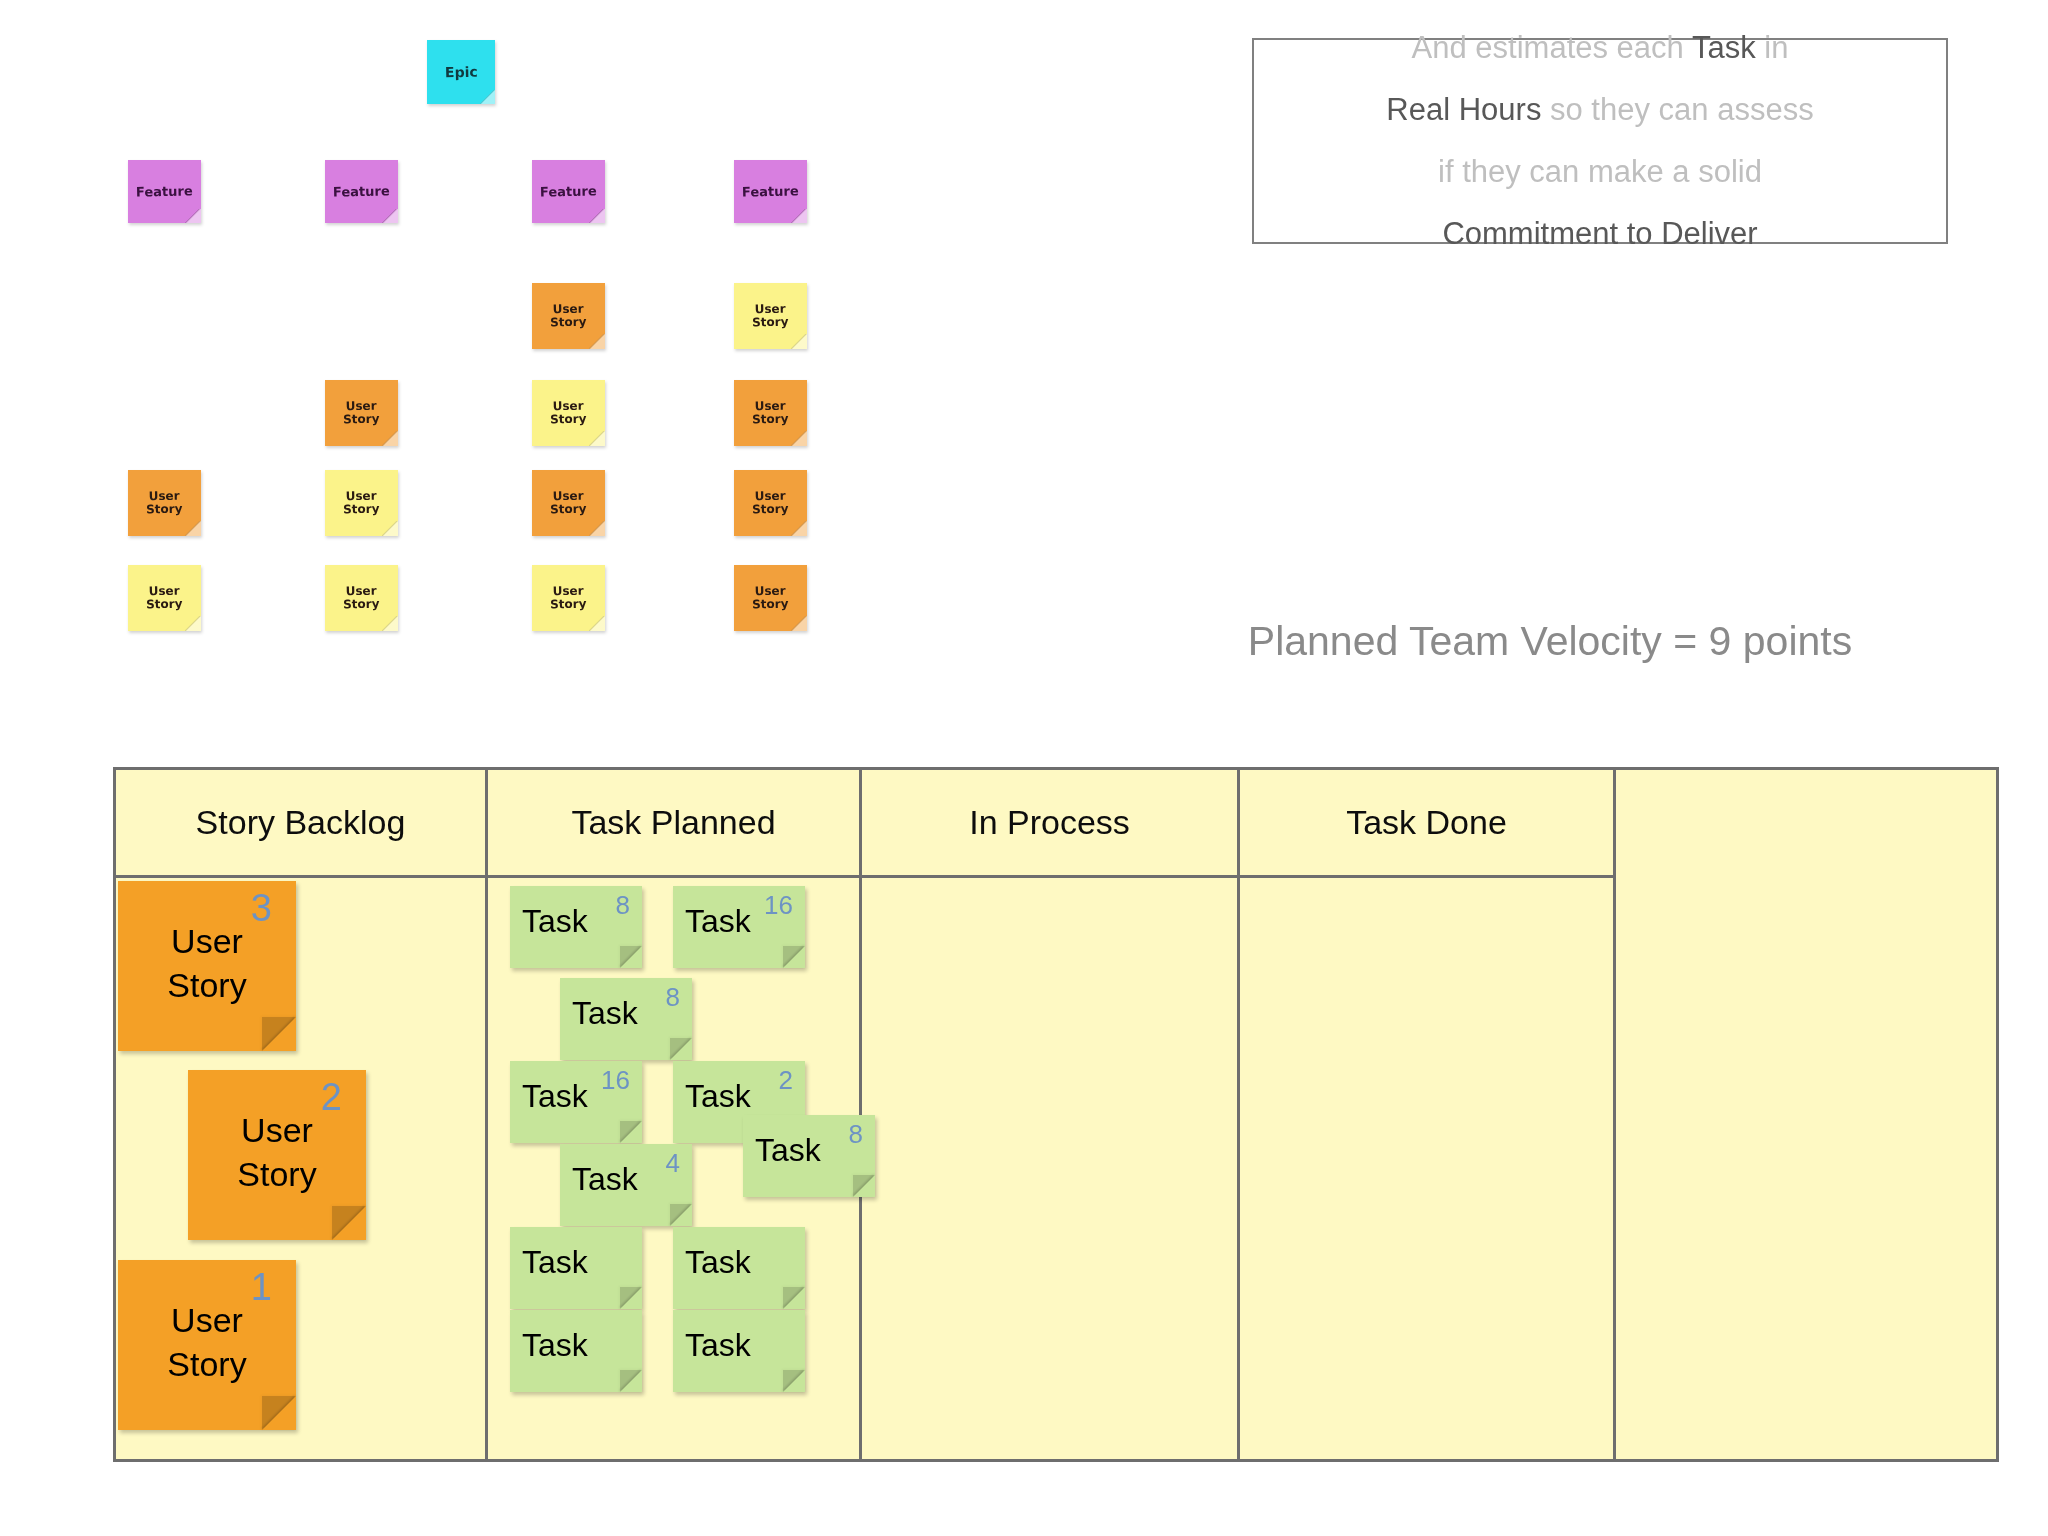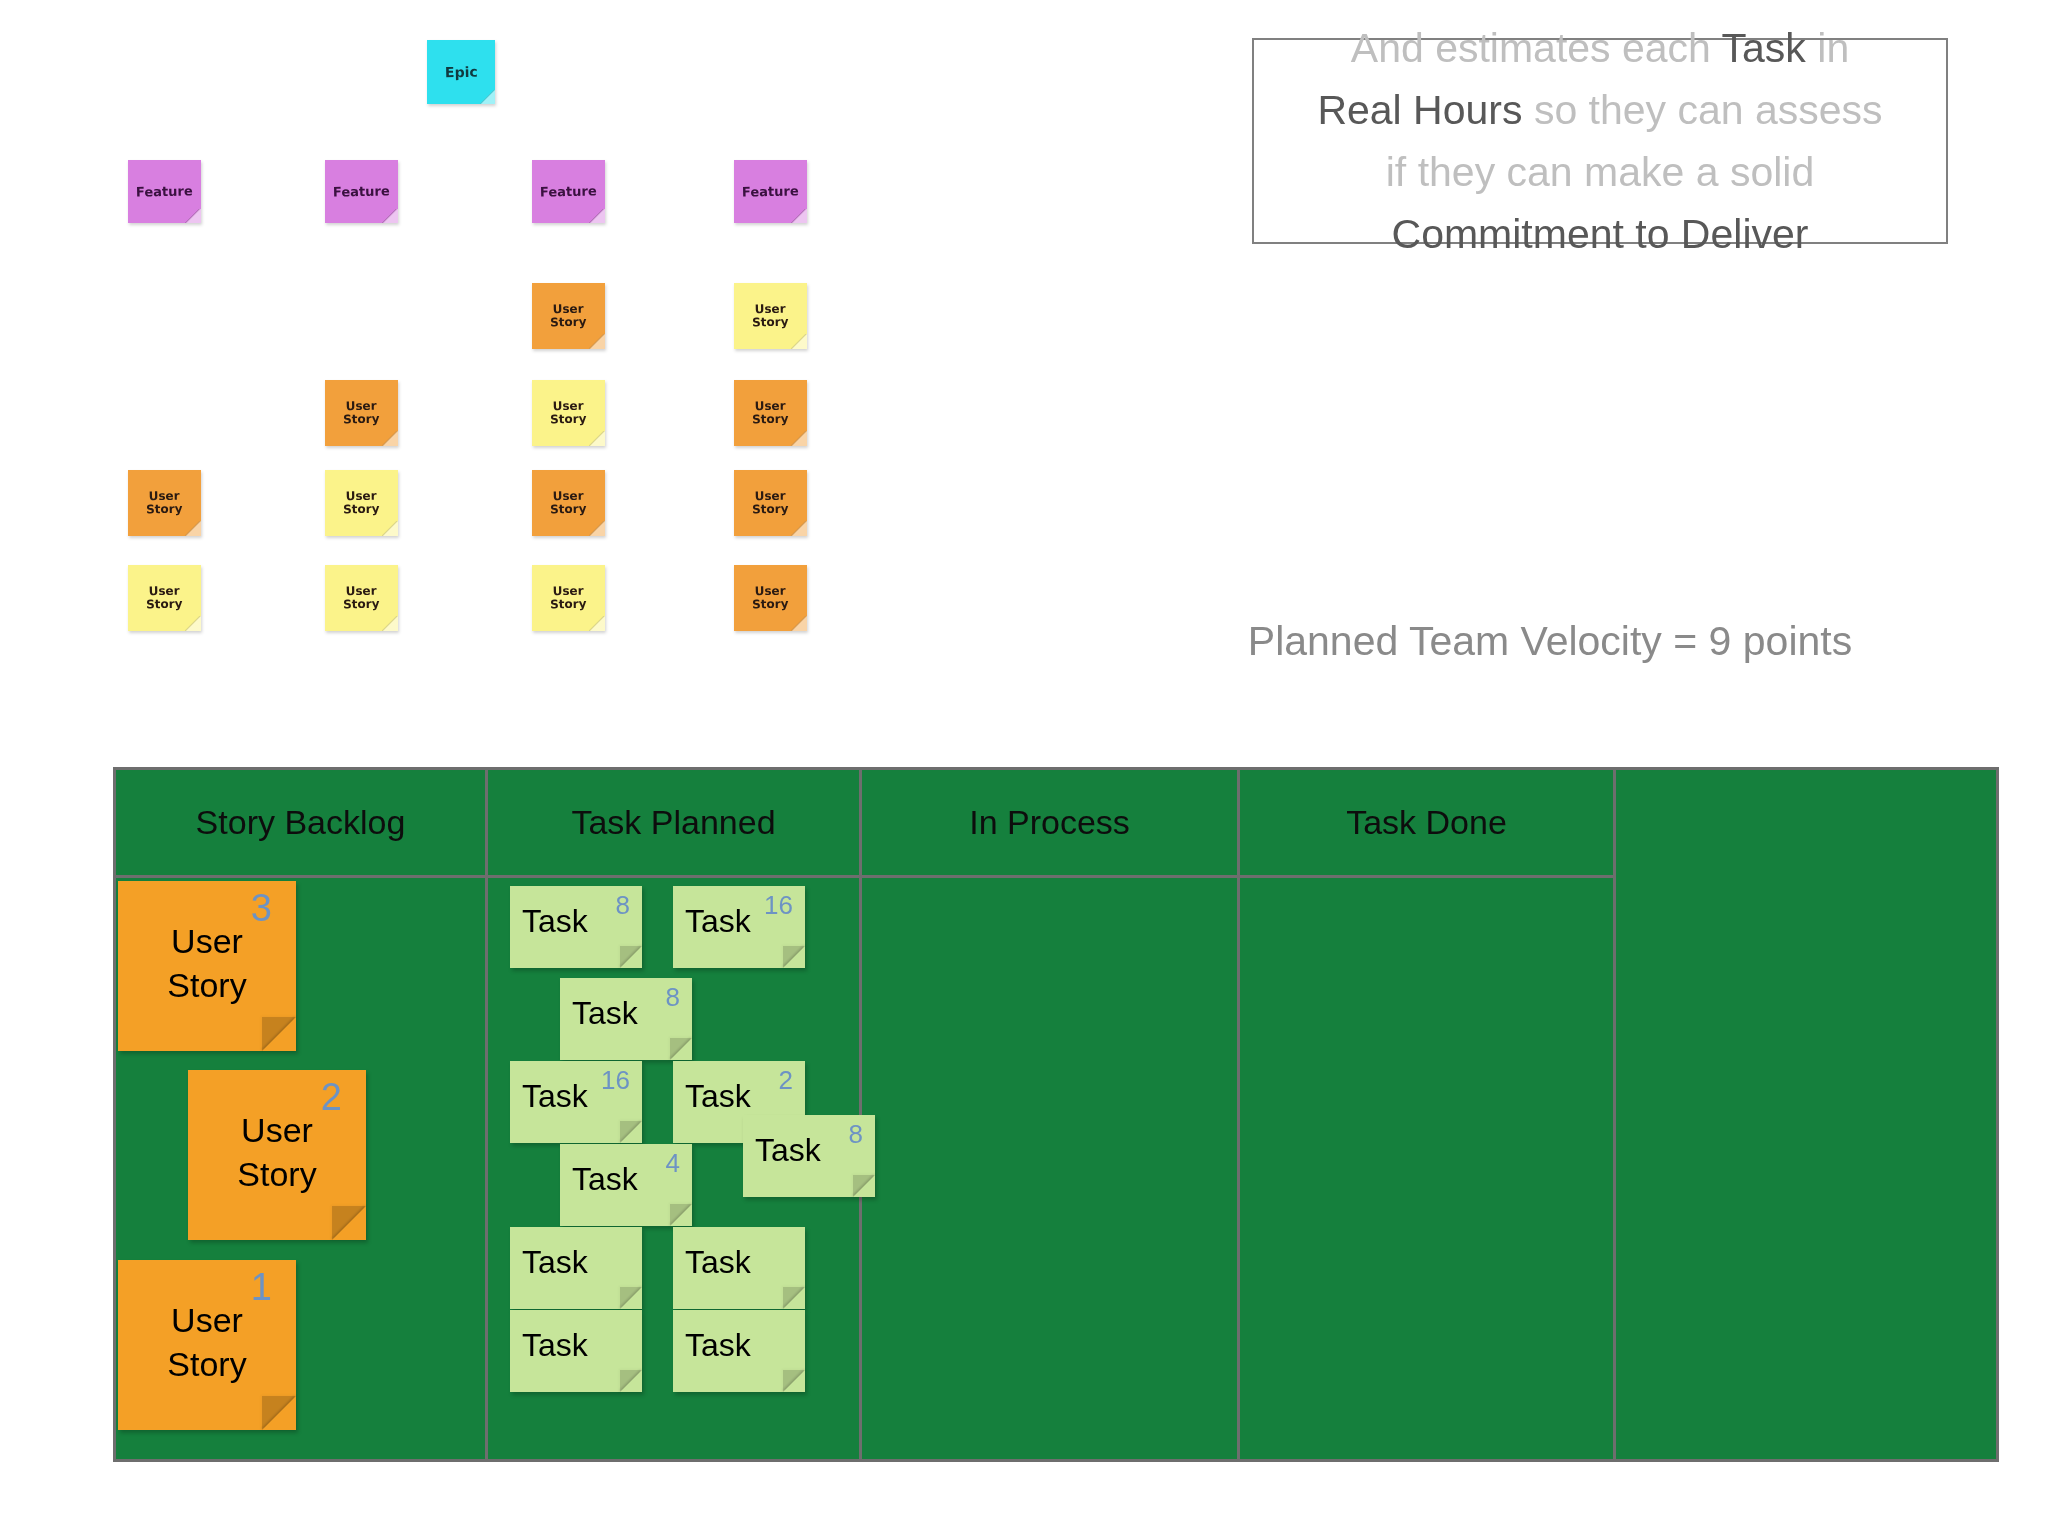--- a/index.html
+++ b/index.html
@@ -50,21 +50,21 @@
     width: 696px; height: 206px;
     border: 2px solid #808080;
     background: #ffffff;
     display: flex;
     flex-direction: column;
     align-items: center;
     justify-content: center;
     padding: 6px 10px;
   }
   #callout .cline {
-    font-size: 41px;
+    font-size: 31px;
     line-height: 62px;
     white-space: nowrap;
     text-align: center;
     color: #bfbfbf;
   }
   #callout .strong { color: #585858; font-weight: normal; }
 
   #velocity {
     position: absolute;
     left: 1180px; top: 618px;
@@ -74,21 +74,21 @@
     color: #8a8a8a;
     white-space: nowrap;
   }
 
   
   #board {
     position: absolute;
     left: 113px; top: 767px;
     width: 1886px; height: 695px;
     border: 3px solid #6e6e6e;
-    background: #15803d;
+    background: #fef9c3;
   }
   .bcol {
     position: absolute;
     top: 0; bottom: 0;
     border-right: 3px solid #6e6e6e;
   }
   .bcol.last { border-right: none; }
   .bcol-head {
     position: absolute;
     left: 0; right: 0; top: 0;

